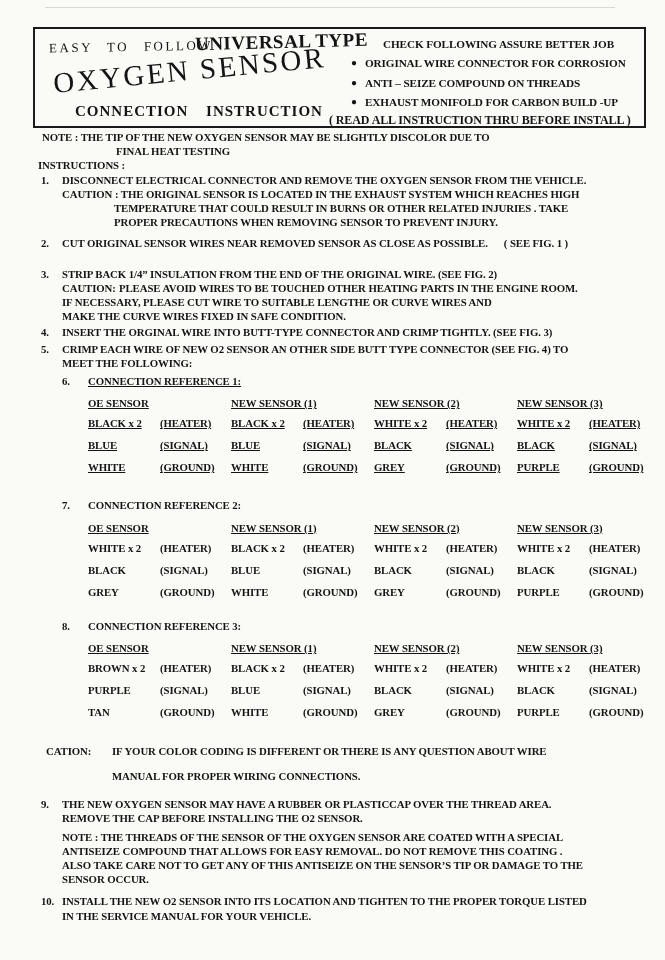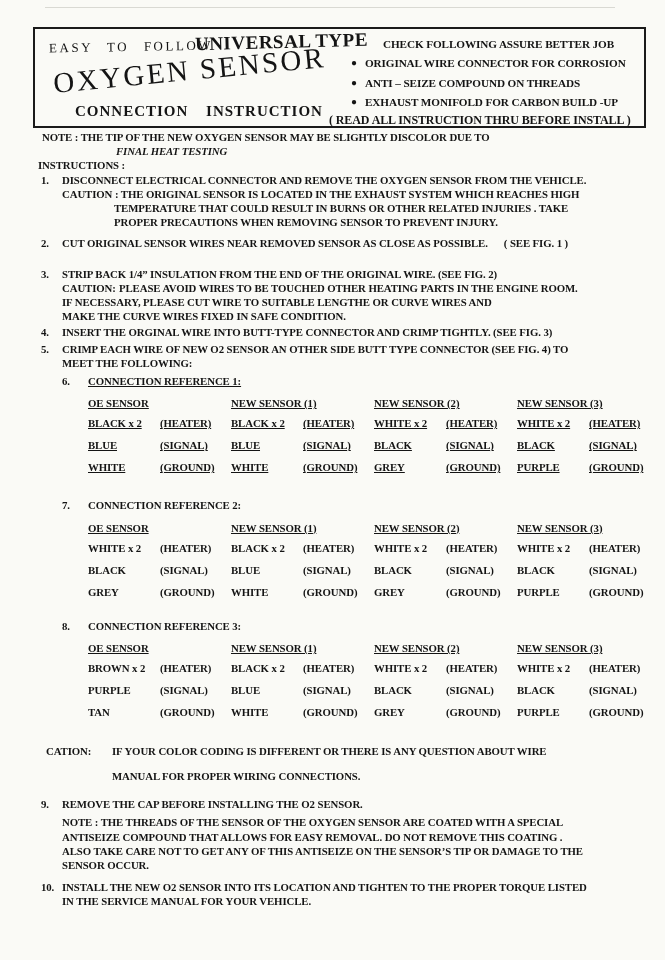--- a/index.html
+++ b/index.html
@@ -49,21 +49,21 @@
     font-size:12px;font-weight:bold;letter-spacing:-.1px;white-space:nowrap;
   }
 
   
   .btxt{
     position:absolute;left:36px;top:130px;width:614px;
     font-size:10.8px;font-weight:bold;letter-spacing:-.1px;line-height:14.2px;
   }
   .bl{white-space:nowrap;}
   .note-top .l1{margin-left:6px;}
-  .note-top .l2{margin-left:80px;font-style:italic;}
+  .note-top .l2{margin-left:80px;}
   .instr{margin-left:2px;}
   .step{display:flex;}
   .step .num{width:21px;padding-left:5px;flex:none;}
   .step .stx{flex:1;}
   .ind-a{margin-left:52px;}
   .mt7{margin-top:7px;}
   .mt16{margin-top:16px;}
   .mt2{margin-top:2px;}
   .cau-lab{display:inline-block;width:57px;}
   .ind-b{}
@@ -373,20 +373,21 @@
         <div class="cbody">
           <div class="bl">IF YOUR COLOR CODING IS DIFFERENT OR THERE IS ANY QUESTION ABOUT WIRE</div>
           <div class="bl">MANUAL FOR PROPER WIRING CONNECTIONS.</div>
         </div>
       </div>
     </div>
 
     <div class="step s9">
       <span class="num">9.</span>
       <div class="stx">
+        <div class="bl">THE NEW OXYGEN SENSOR MAY HAVE A RUBBER OR PLASTICCAP OVER THE THREAD AREA.</div>
         <div class="bl">REMOVE THE CAP BEFORE INSTALLING THE O2 SENSOR.</div>
       </div>
     </div>
 
     <div class="note-threads">
       <div class="bl">NOTE : THE THREADS OF THE SENSOR OF THE OXYGEN SENSOR ARE COATED WITH A SPECIAL</div>
       <div class="bl">ANTISEIZE COMPOUND THAT ALLOWS FOR EASY REMOVAL. DO NOT REMOVE THIS COATING .</div>
       <div class="bl">ALSO TAKE CARE NOT TO GET ANY OF THIS ANTISEIZE ON THE SENSOR’S TIP OR DAMAGE TO THE</div>
       <div class="bl">SENSOR OCCUR.</div>
     </div>

